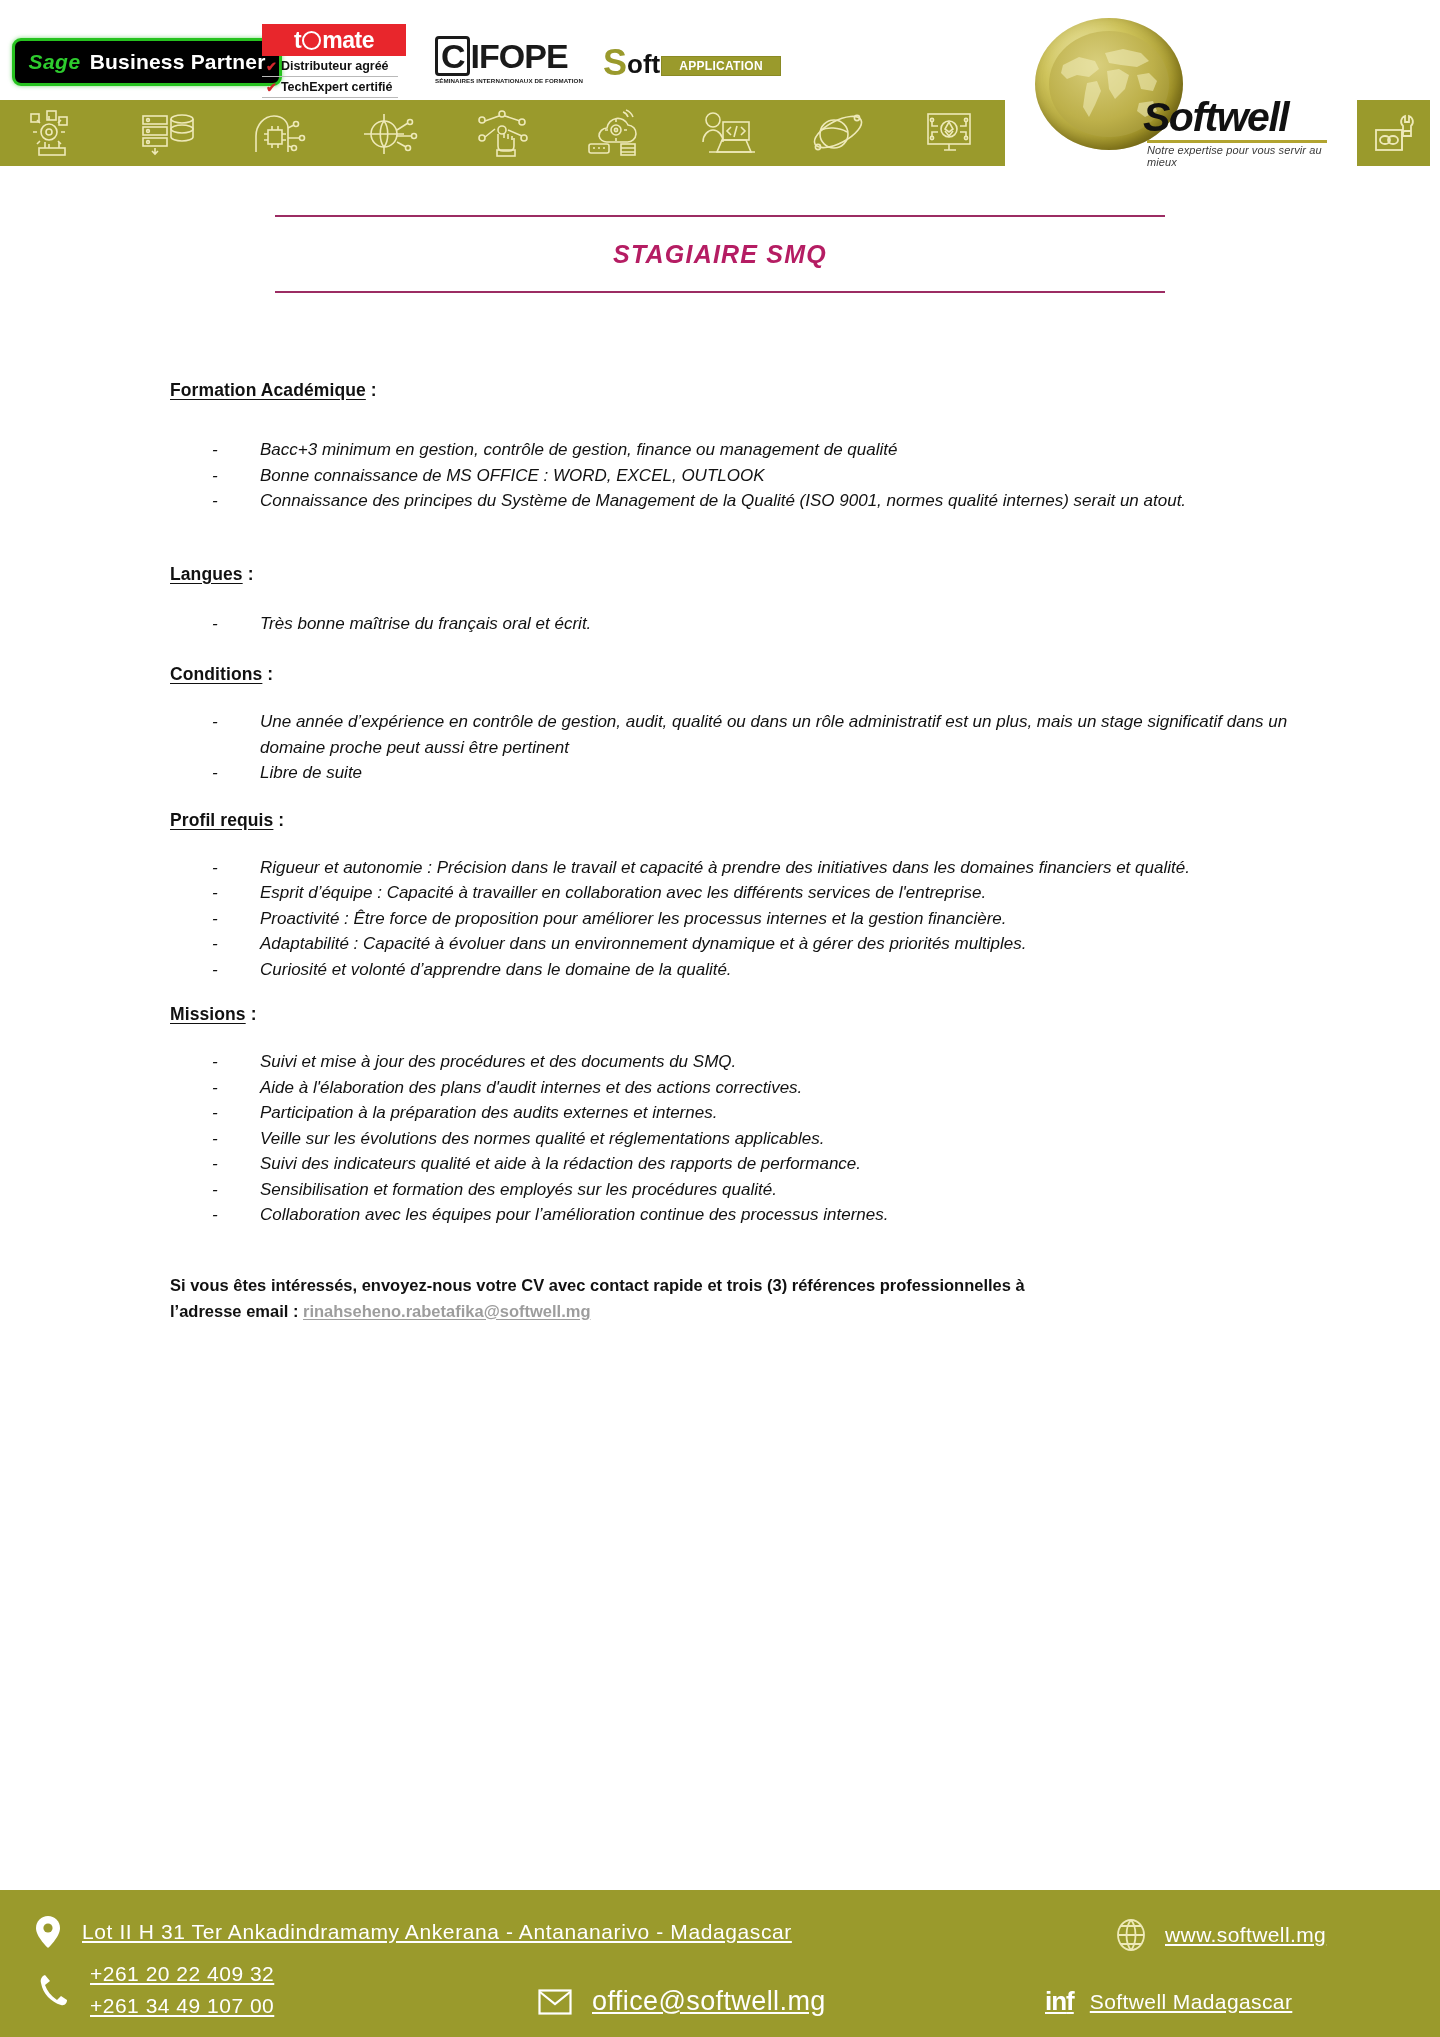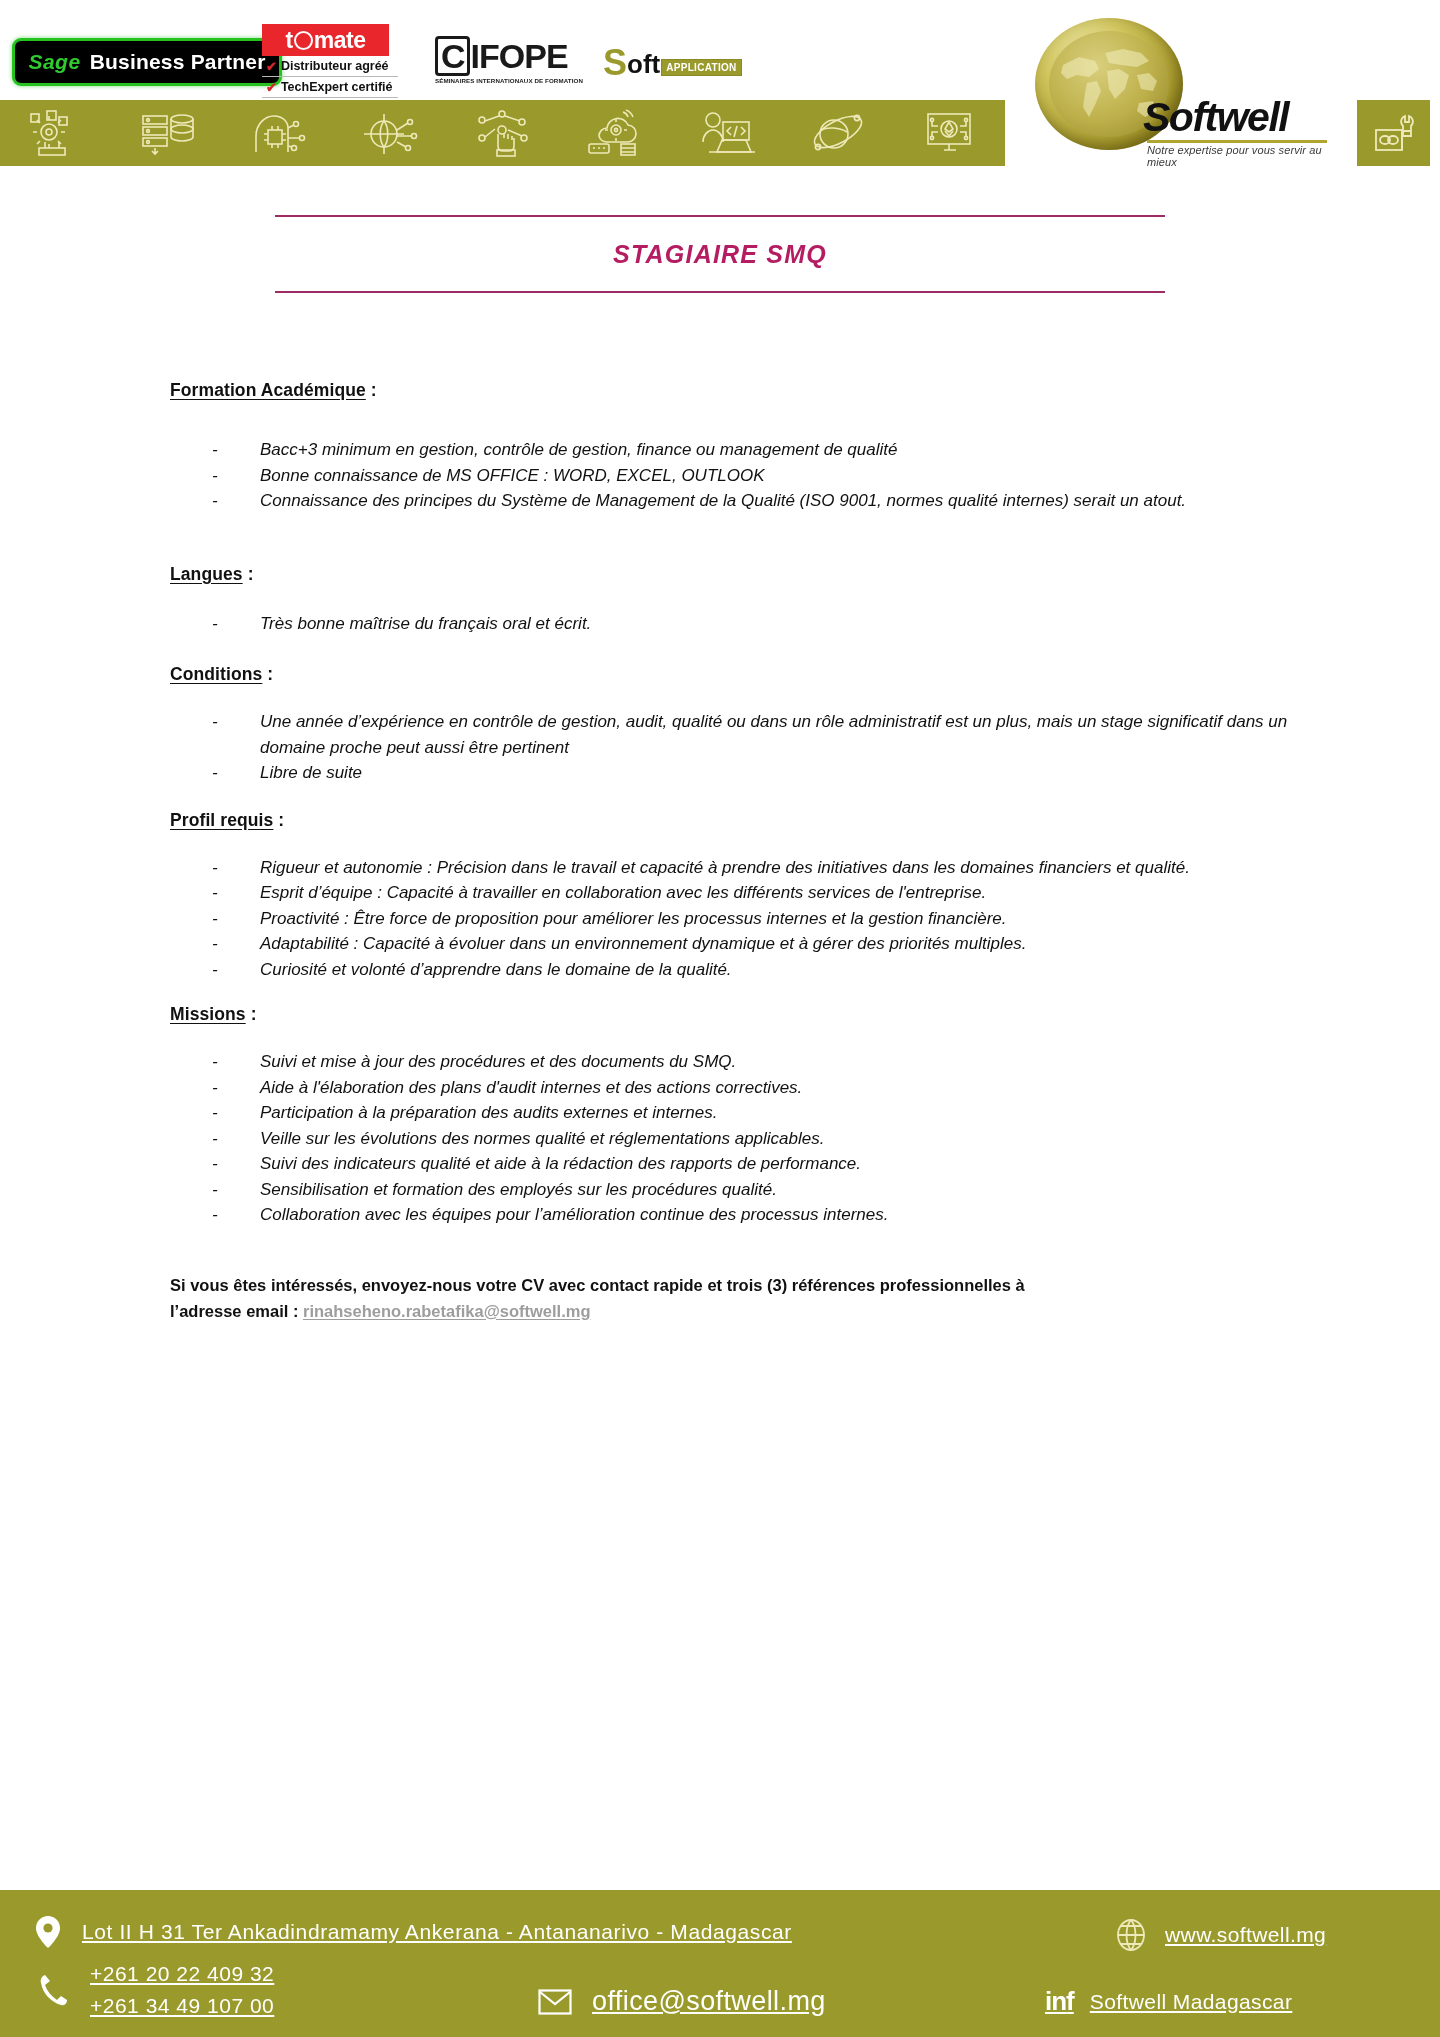--- a/index.html
+++ b/index.html
@@ -19,21 +19,21 @@
     position:absolute;left:12px;top:38px;width:264px;height:42px;
     background:#000;border:3px solid #26c21f;border-radius:9px;
     display:flex;align-items:center;justify-content:center;gap:9px;
     box-shadow:0 0 4px rgba(38,194,31,.6);
   }
   .logo-sage .sage-word{color:#2ecc2e;font-size:21px;font-style:italic;font-weight:700;letter-spacing:.5px;}
   .logo-sage .bp-word{color:#ffffff;font-size:21px;font-weight:600;letter-spacing:.2px;}
 
   .logo-tomate{position:absolute;left:262px;top:24px;width:136px;height:72px;}
   .logo-tomate .tm-red{
-    background:#e8262c;width:127px;height:32px;display:flex;align-items:center;justify-content:center;
+    background:#e8262c;width:144px;height:32px;display:flex;align-items:center;justify-content:center;
   }
   .logo-tomate .tm-red span{color:#fff;font-size:23px;font-weight:800;letter-spacing:-.5px;}
   .logo-tomate .tm-red .circ{
     display:inline-block;width:15px;height:15px;border-radius:50%;
     border:2.5px solid #fff;margin:0 1px;position:relative;top:2px;
   }
   .logo-tomate .tm-line{
     border-bottom:1px solid #b9b9b9;height:20px;display:flex;align-items:center;gap:4px;padding-left:4px;
   }
   .logo-tomate .tm-line .chk{color:#d4262c;font-size:13px;font-weight:700;}
@@ -43,22 +43,22 @@
   .logo-cifope .cf-main{font-size:34px;font-weight:800;color:#1a1a1a;letter-spacing:-1px;line-height:34px;}
   .logo-cifope .cf-main .cbox{
     display:inline-block;border:3px solid #1a1a1a;border-radius:4px;padding:0 2px 0 3px;margin-right:1px;
   }
   .logo-cifope .cf-sub{font-size:6.2px;color:#222;letter-spacing:.1px;font-weight:700;margin-top:1px;}
 
   .logo-softapp{position:absolute;left:603px;top:42px;width:172px;height:36px;display:flex;align-items:flex-end;}
   .logo-softapp .sa-s{font-size:36px;color:#9a9a2c;font-weight:700;line-height:30px;}
   .logo-softapp .sa-oft{font-size:26px;color:#111;font-weight:600;line-height:28px;}
   .logo-softapp .sa-app{
-    background:#9a9a2c;color:#fff;font-size:10px;font-weight:800;letter-spacing:.3px;
-    padding:2px 4px;margin-left:1px;margin-bottom:2px;border:1px solid #8a8a24;
+    background:#9a9a2c;color:#fff;font-size:12px;font-weight:800;letter-spacing:.3px;
+    padding:2px 17px;margin-left:1px;margin-bottom:2px;border:1px solid #8a8a24;
   }
 
   
   .logo-softwell{position:absolute;left:1025px;top:12px;width:310px;height:152px;}
   .sw-globe{
     position:absolute;left:10px;top:6px;width:148px;height:132px;border-radius:50%;
     background:radial-gradient(circle at 34% 28%, #e9e3a4 0%, #cfc45c 32%, #a89a2c 70%, #6e6413 100%);
     box-shadow:inset -5px -6px 14px rgba(60,52,0,.45);
   }
   .sw-globe .inner{

